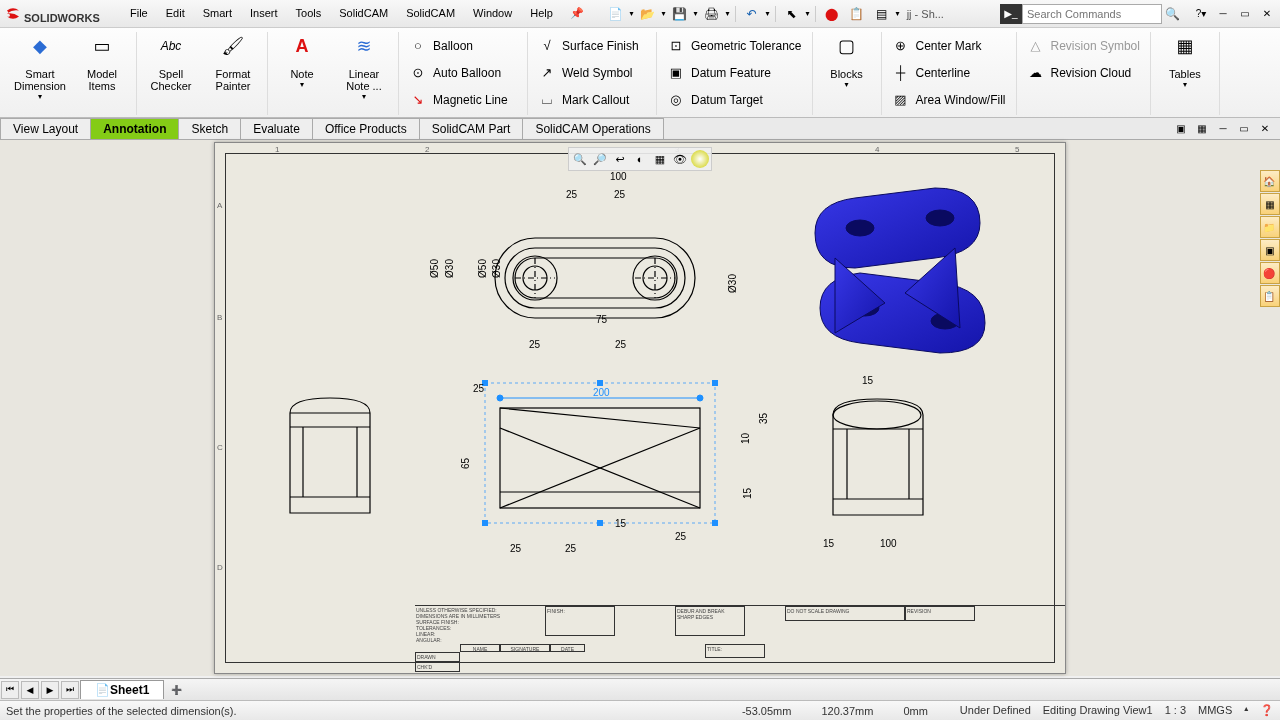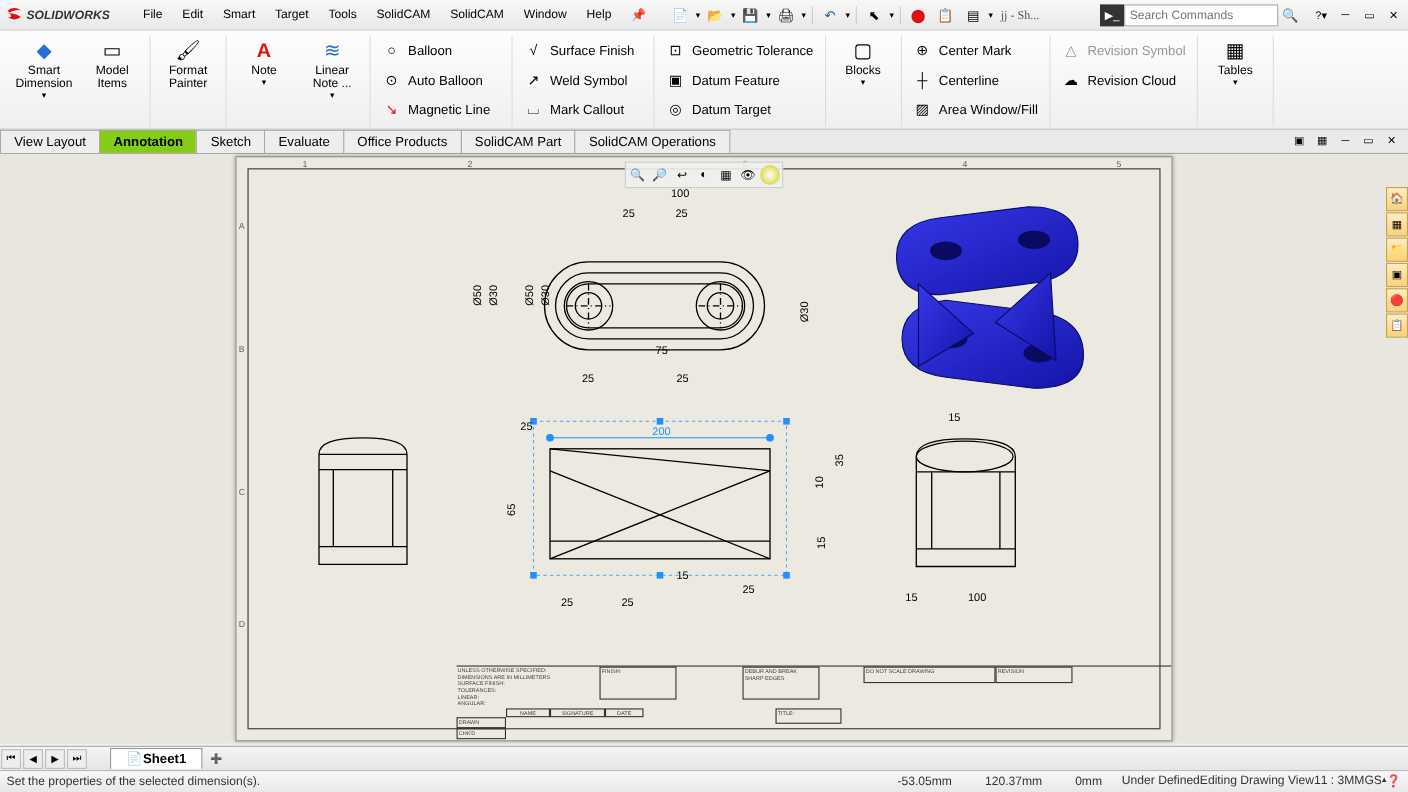--- a/index.html
+++ b/index.html
@@ -1,39 +1,39 @@
 <!DOCTYPE html>
 <html><head>
 <meta charset="utf-8">
 <style>
 * { margin: 0; padding: 0; box-sizing: border-box; font-family: "Segoe UI", Arial, sans-serif; }
 body { width: 1280px; height: 720px; background: #f0f0f0; overflow: hidden; position: relative; }
 
 
 .titlebar { height: 28px; background: linear-gradient(#f8f8f8,#e8e8e8); display: flex; align-items: center; padding: 0 4px; border-bottom: 1px solid #ccc; }
-.sw-logo { width: 110px; height: 20px; display: flex; align-items: center; font-size: 11px; font-weight: bold; font-style: italic; color: #333; }
+.sw-logo { width: 110px; height: 20px; display: flex; align-items: flex-end; font-size: 11px; font-weight: bold; color: #333; }
 .sw-logo svg { width: 18px; height: 18px; margin-right: 2px; }
 .menu { display: flex; gap: 2px; margin-left: 8px; }
 .menu-item { padding: 3px 8px; font-size: 11px; cursor: pointer; }
 .qat { display: flex; align-items: center; gap: 3px; margin-left: 12px; }
 .qat-btn { width: 22px; height: 20px; display: flex; align-items: center; justify-content: center; cursor: pointer; font-size: 12px; }
 .qat-sep { width: 1px; height: 16px; background: #ccc; margin: 0 2px; }
-.doc-name { font-size: 11px; color: #555; margin-left: 4px; font-family: Liberation Serif, serif; }
+.doc-name { font-size: 11px; color: #555; margin-left: 4px; }
 .search-box { display: flex; align-items: center; margin-left: auto; }
 .search-box .ico { width: 22px; height: 20px; background: #333; display: flex; align-items: center; justify-content: center; color: #fff; font-size: 10px; }
 .search-box input { width: 140px; height: 20px; font-size: 11px; padding: 0 4px; border: 1px solid #aaa; }
 .win-controls { display: flex; gap: 4px; margin-left: 8px; }
 .win-btn { width: 18px; height: 16px; font-size: 10px; display:flex; align-items:center; justify-content:center; cursor:pointer; }
 
 
 .ribbon { height: 90px; background: linear-gradient(#fdfdfd,#f0f0f0); border-bottom: 1px solid #bbb; display: flex; padding: 4px 6px 2px; }
 .ribbon-group { display: flex; flex-direction: row; gap: 2px; padding: 0 4px; border-right: 1px solid #ddd; }
 .rib-big { display: flex; flex-direction: column; align-items: center; justify-content: flex-start; width: 60px; padding: 2px 2px; cursor: pointer; }
 .rib-big .ico { width: 24px; height: 24px; display: flex; align-items: center; justify-content: center; font-size: 18px; }
-.rib-big .lbl { font-size: 11px; text-align: center; line-height: 12px; margin-top: 0; }
+.rib-big .lbl { font-size: 11px; text-align: center; line-height: 12px; margin-top: 10px; }
 .rib-col { display: flex; flex-direction: column; gap: 0; }
 .rib-small { display: flex; align-items: center; gap: 6px; padding: 3px 6px; cursor: pointer; font-size: 12px; min-width: 120px; height: 27px; }
 .rib-small .ico { width: 18px; height: 18px; display: flex; align-items: center; justify-content: center; font-size: 13px; }
 .disabled { color: #999; }
 
 
 .tabstrip { height: 22px; background: #eaeaea; display: flex; border-bottom: 1px solid #aaa; position: relative; }
 .tab { padding: 3px 12px; font-size: 12px; border: 1px solid #aaa; border-bottom: none; margin-right: -1px; background: #eee; cursor: pointer; }
 .tab.active { background: #84cc16; font-weight: bold; }
 .doc-controls { position: absolute; right: 6px; top: 2px; display: flex; gap: 3px; }
@@ -52,26 +52,26 @@
 .dim.sel { color: #1e90ff; }
 svg.dwg { position: absolute; }
 
 
 .side-palette { position: absolute; right: 0; top: 170px; width: 20px; display: flex; flex-direction: column; gap: 1px; }
 .side-btn { width: 20px; height: 22px; background: linear-gradient(#fdecc4,#f9d27a); border: 1px solid #c9a345; cursor: pointer; font-size:10px; display:flex;align-items:center;justify-content:center;}
 
 
 .sheetbar { position: absolute; bottom: 20px; left: 0; right: 0; height: 22px; background: linear-gradient(#f5f5f5,#e5e5e5); border-top: 1px solid #aaa; display: flex; align-items: center; }
 .nav-btn { width: 18px; height: 18px; border: 1px solid #bbb; margin: 0 1px; font-size: 9px; display:flex;align-items:center;justify-content:center; cursor:pointer; background:#eee;}
-.sheet-tab { padding: 2px 14px; font-size: 12px; background: #fff; border: 1px solid #999; border-bottom: none; margin-left: 20px; cursor:pointer; font-weight:bold;}
+.sheet-tab { padding: 2px 14px; font-size: 12px; background: #fff; border: 1px solid #999; border-bottom: none; margin-left: 0; cursor:pointer; font-weight:bold;}
 
 
 .status { position: absolute; bottom: 0; left: 0; right: 0; height: 20px; background: linear-gradient(#f8f8f8,#e8e8e8); border-top: 1px solid #bbb; display: flex; align-items: center; font-size: 11px; padding: 0 6px; color: #333; }
 .status .mid { margin-left: auto; display: flex; gap: 30px; }
-.status .right { margin-left: 18px; display: flex; gap: 0; }
+.status .right { margin-left: 32px; display: flex; gap: 12px; }
 
 
 .ftree { position: absolute; left: 0; top: 140px; width: 8px; height: 30px; background: #fff; border:1px solid #999; }
 
 
 .titleblock { position: absolute; bottom: 0; left: 200px; right: 0; height: 68px; border-top: 1px solid #333; font-size: 4px; color: #444; }
 .tb-cell { position: absolute; border: 1px solid #333; padding: 1px; font-size: 5px; line-height: 6px; }
 </style>
 </head>
 <body>
@@ -80,21 +80,21 @@
   <div class="sw-logo">
     <svg viewBox="0 0 24 24">
         <path d="M4 6 Q12 0 20 6 Q12 4 4 10 Q12 8 20 14 Q12 20 4 14 Q12 16 4 6" fill="#d11"></path>
       </svg>
     <span>SOLIDWORKS</span>
   </div>
   <div class="menu">
     <span class="menu-item">File</span>
     <span class="menu-item">Edit</span>
     <span class="menu-item">Smart</span>
-    <span class="menu-item">Target</span>
+    <span class="menu-item">Insert</span>
     <span class="menu-item">Tools</span>
     <span class="menu-item">SolidCAM</span>
     <span class="menu-item">SolidCAM</span>
     <span class="menu-item">Window</span>
     <span class="menu-item">Help</span>
     <span class="menu-item">📌</span>
   </div>
   <div class="qat">
     <span class="qat-btn">📄</span>
       <span style="font-size:8px">▾</span>
@@ -136,20 +136,24 @@
         <span class="ico" style="color:#2b6cd4">◆</span>
         <span class="lbl">Smart Dimension</span>
         <span style="font-size:8px">▾</span>
       </div>
     <div class="rib-big">
         <span class="ico">▭</span>
         <span class="lbl">Model Items</span>
       </div>
   </div>
   <div class="ribbon-group">
+    <div class="rib-big">
+        <span class="ico" style="font-size:12px;font-style:italic">Abc</span>
+        <span class="lbl">Spell Checker</span>
+      </div>
     <div class="rib-big">
         <span class="ico">🖌</span>
         <span class="lbl">Format Painter</span>
       </div>
   </div>
   <div class="ribbon-group">
     <div class="rib-big">
         <span class="ico" style="color:#d11;font-weight:bold">A</span>
         <span class="lbl">Note</span>
         <span style="font-size:8px">▾</span>

